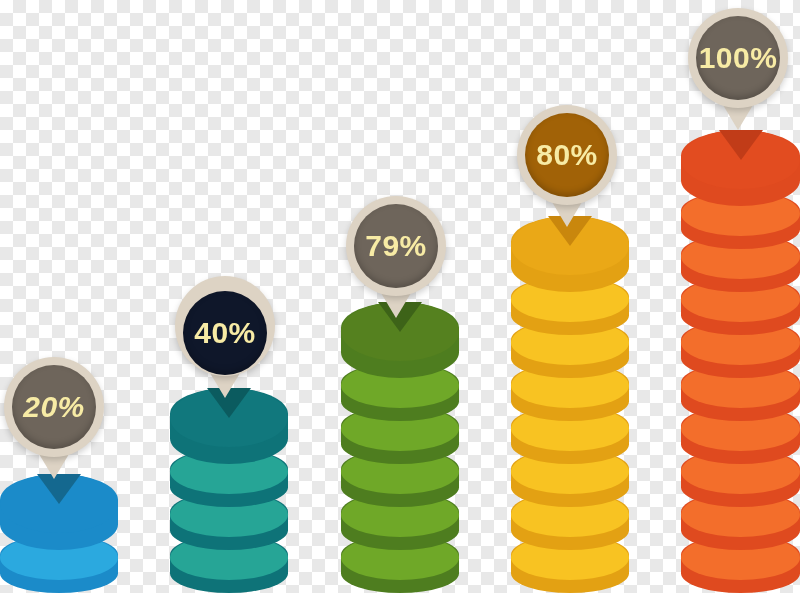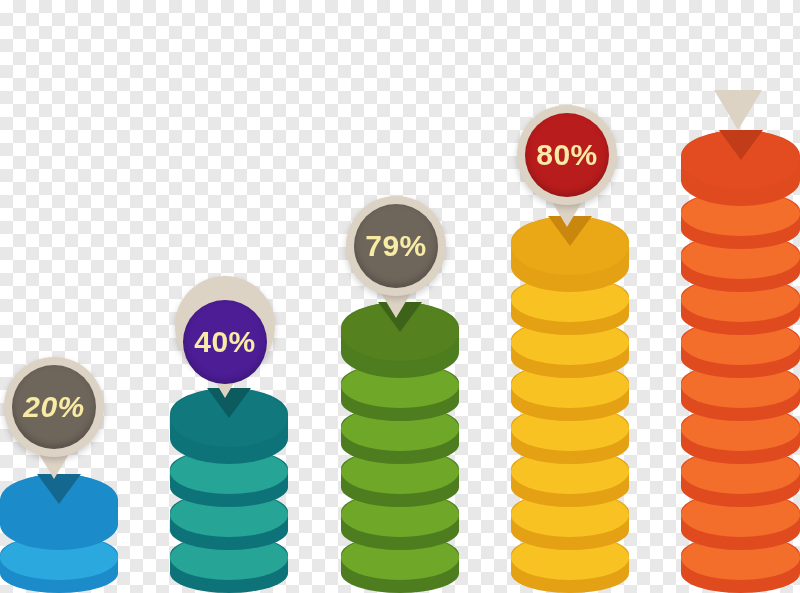--- a/index.html
+++ b/index.html
@@ -252,38 +252,43 @@
         <div class="pin-tail" style="top: 82px; border-left: 24px solid transparent; border-right: 24px solid transparent; border-top: 40px solid rgb(221, 211, 196);"></div>
         <div class="pin-ring" style="width: 100px; height: 100px; background: rgb(221, 211, 196);">
           <div class="pin-inner" style="width: 84px; height: 84px; left: 8px; top: 8px; background: rgb(110, 101, 91); font-style: italic;">
             <span class="pin-label" style="font-size: 30px; color: rgb(247, 235, 165);">20%</span>
           </div>
         </div>
       </div>
       <div class="pin" style="left: 175px; top: 276px; width: 100px; height: 134px;">
         <div class="pin-tail" style="top: 82px; border-left: 24px solid transparent; border-right: 24px solid transparent; border-top: 40px solid rgb(221, 211, 196);"></div>
         <div class="pin-ring" style="width: 100px; height: 100px; background: rgb(221, 211, 196);">
-          <div class="pin-inner" style="width: 84px; height: 84px; left: 8px; top: 24px; background: #4c1d95;">
+          <div class="pin-inner" style="width: 84px; height: 84px; left: 8px; top: 15px; background: #0f172a;">
             <span class="pin-label" style="font-size: 30px; color: rgb(247, 235, 165);">40%</span>
           </div>
         </div>
       </div>
       <div class="pin" style="left: 346px; top: 196px; width: 100px; height: 134px;">
         <div class="pin-tail" style="top: 82px; border-left: 24px solid transparent; border-right: 24px solid transparent; border-top: 40px solid rgb(221, 211, 196);"></div>
         <div class="pin-ring" style="width: 100px; height: 100px; background: rgb(221, 211, 196);">
           <div class="pin-inner" style="width: 84px; height: 84px; left: 8px; top: 8px; background: rgb(110, 101, 91);">
             <span class="pin-label" style="font-size: 30px; color: rgb(247, 235, 165);">79%</span>
           </div>
         </div>
       </div>
       <div class="pin" style="left: 517px; top: 105px; width: 100px; height: 134px;">
         <div class="pin-tail" style="top: 82px; border-left: 24px solid transparent; border-right: 24px solid transparent; border-top: 40px solid rgb(221, 211, 196);"></div>
         <div class="pin-ring" style="width: 100px; height: 100px; background: rgb(221, 211, 196);">
-          <div class="pin-inner" style="width: 84px; height: 84px; left: 8px; top: 8px; background: #b91c1c;">
+          <div class="pin-inner" style="width: 84px; height: 84px; left: 8px; top: 8px; background: #a16207;">
             <span class="pin-label" style="font-size: 30px; color: rgb(247, 235, 165);">80%</span>
           </div>
         </div>
       </div>
       <div class="pin" style="left: 688px; top: 8px; width: 100px; height: 134px;">
         <div class="pin-tail" style="top: 82px; border-left: 24px solid transparent; border-right: 24px solid transparent; border-top: 40px solid rgb(221, 211, 196);"></div>
+        <div class="pin-ring" style="width: 100px; height: 100px; background: rgb(221, 211, 196);">
+          <div class="pin-inner" style="width: 84px; height: 84px; left: 8px; top: 8px; background: rgb(110, 101, 91);">
+            <span class="pin-label" style="font-size: 30px; color: rgb(247, 235, 165);">100%</span>
+          </div>
+        </div>
       </div>
     </div>
 </div>
 
 </body></html>

